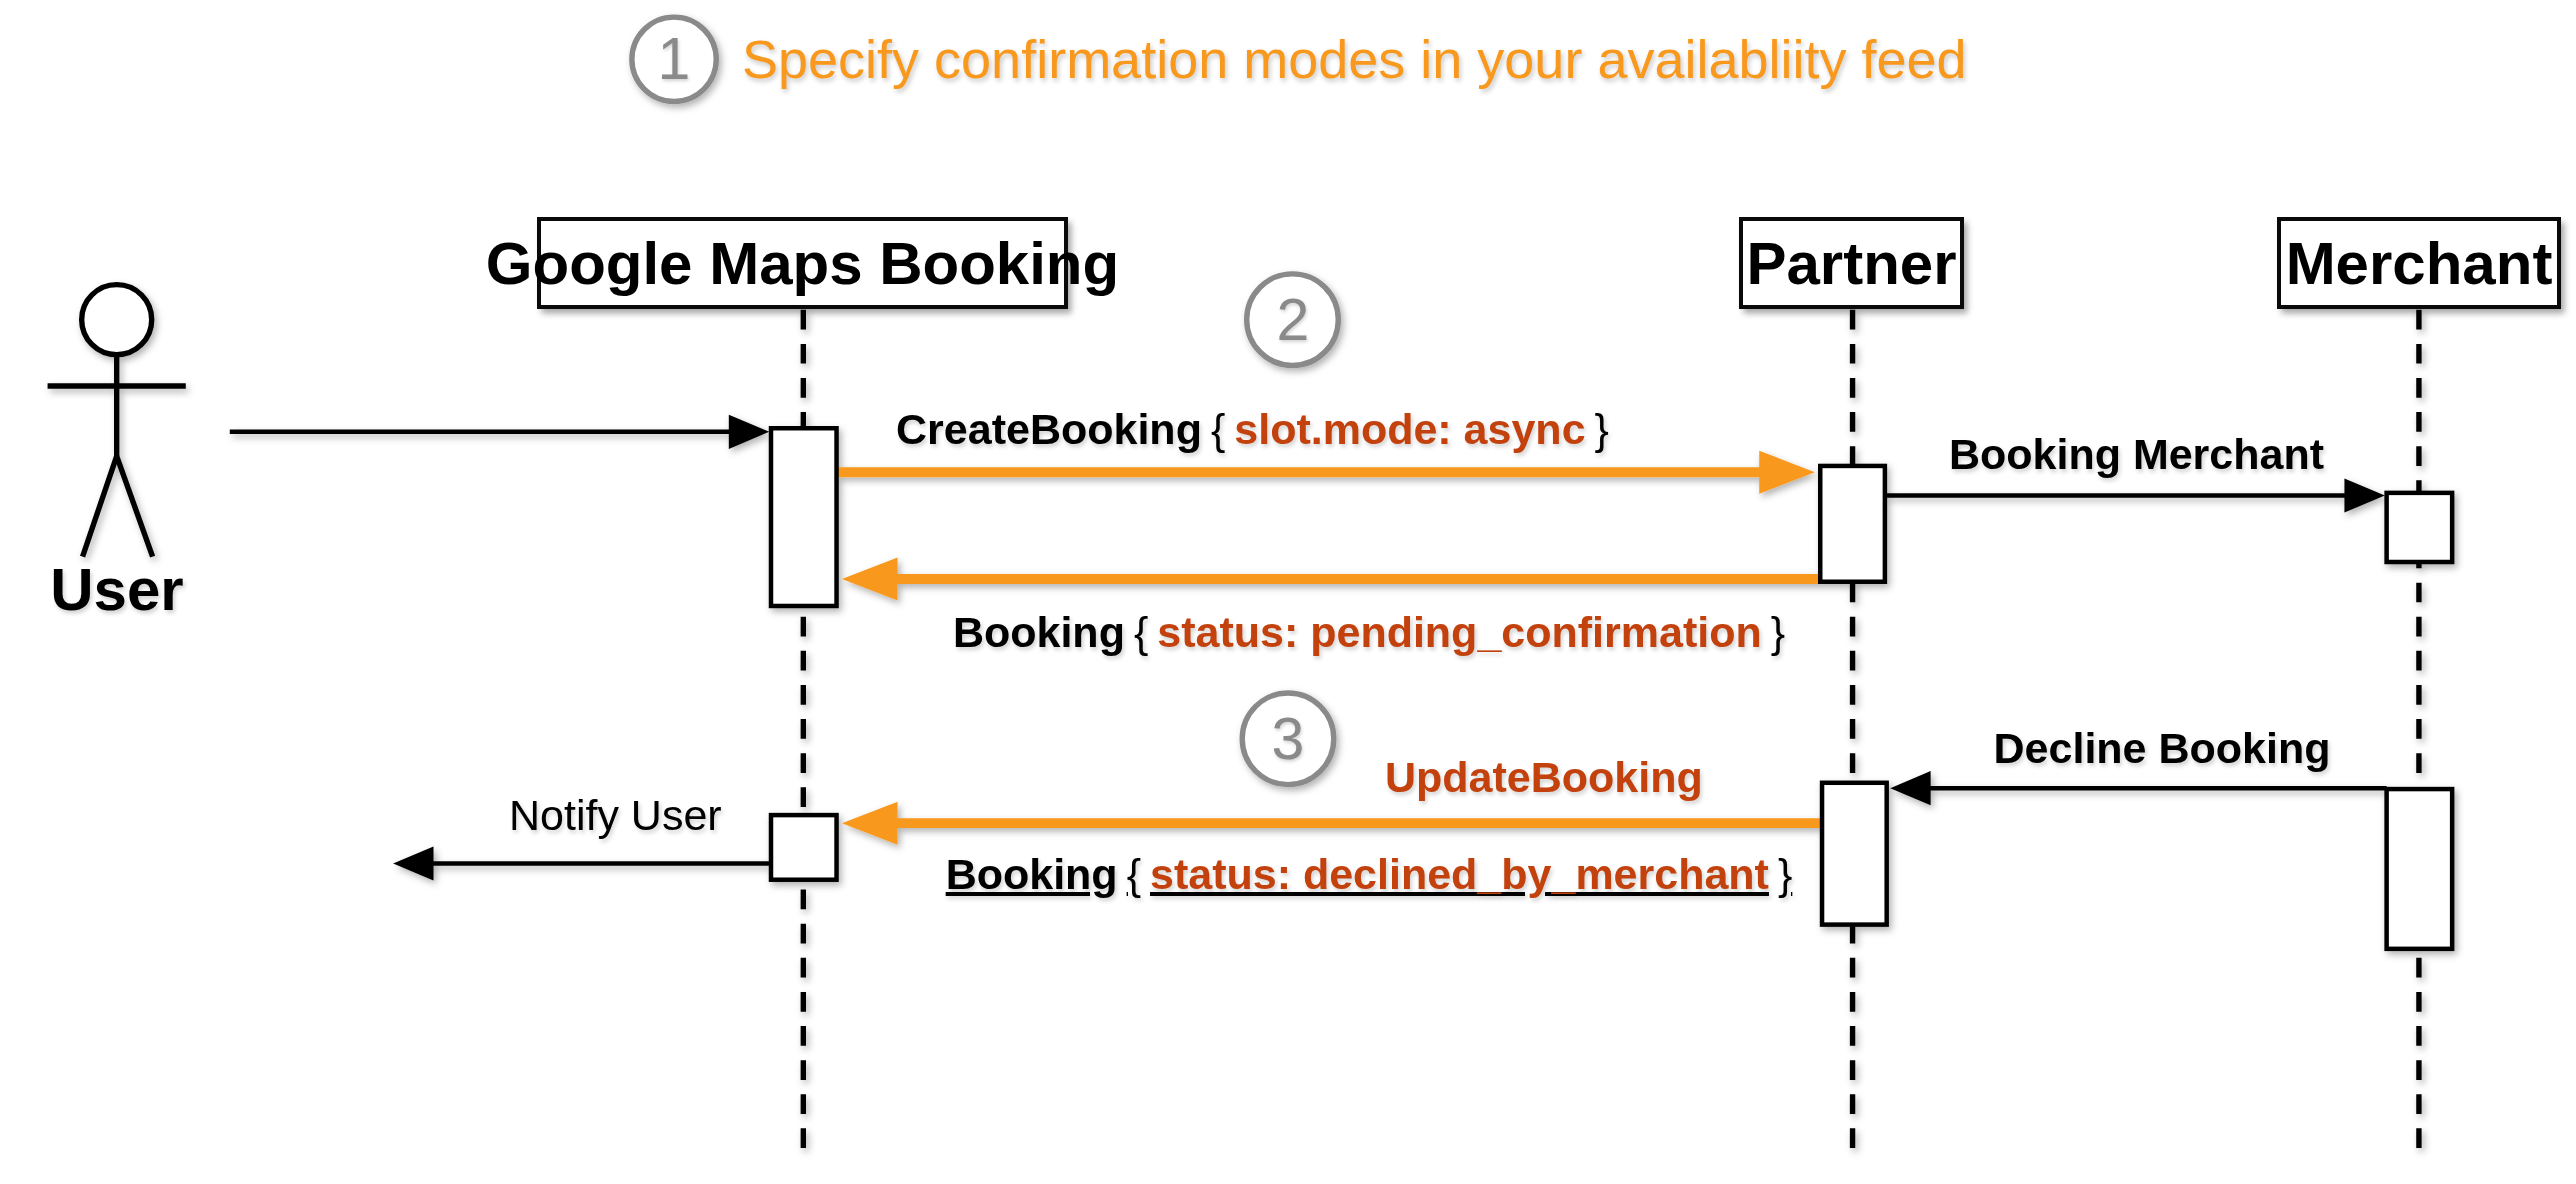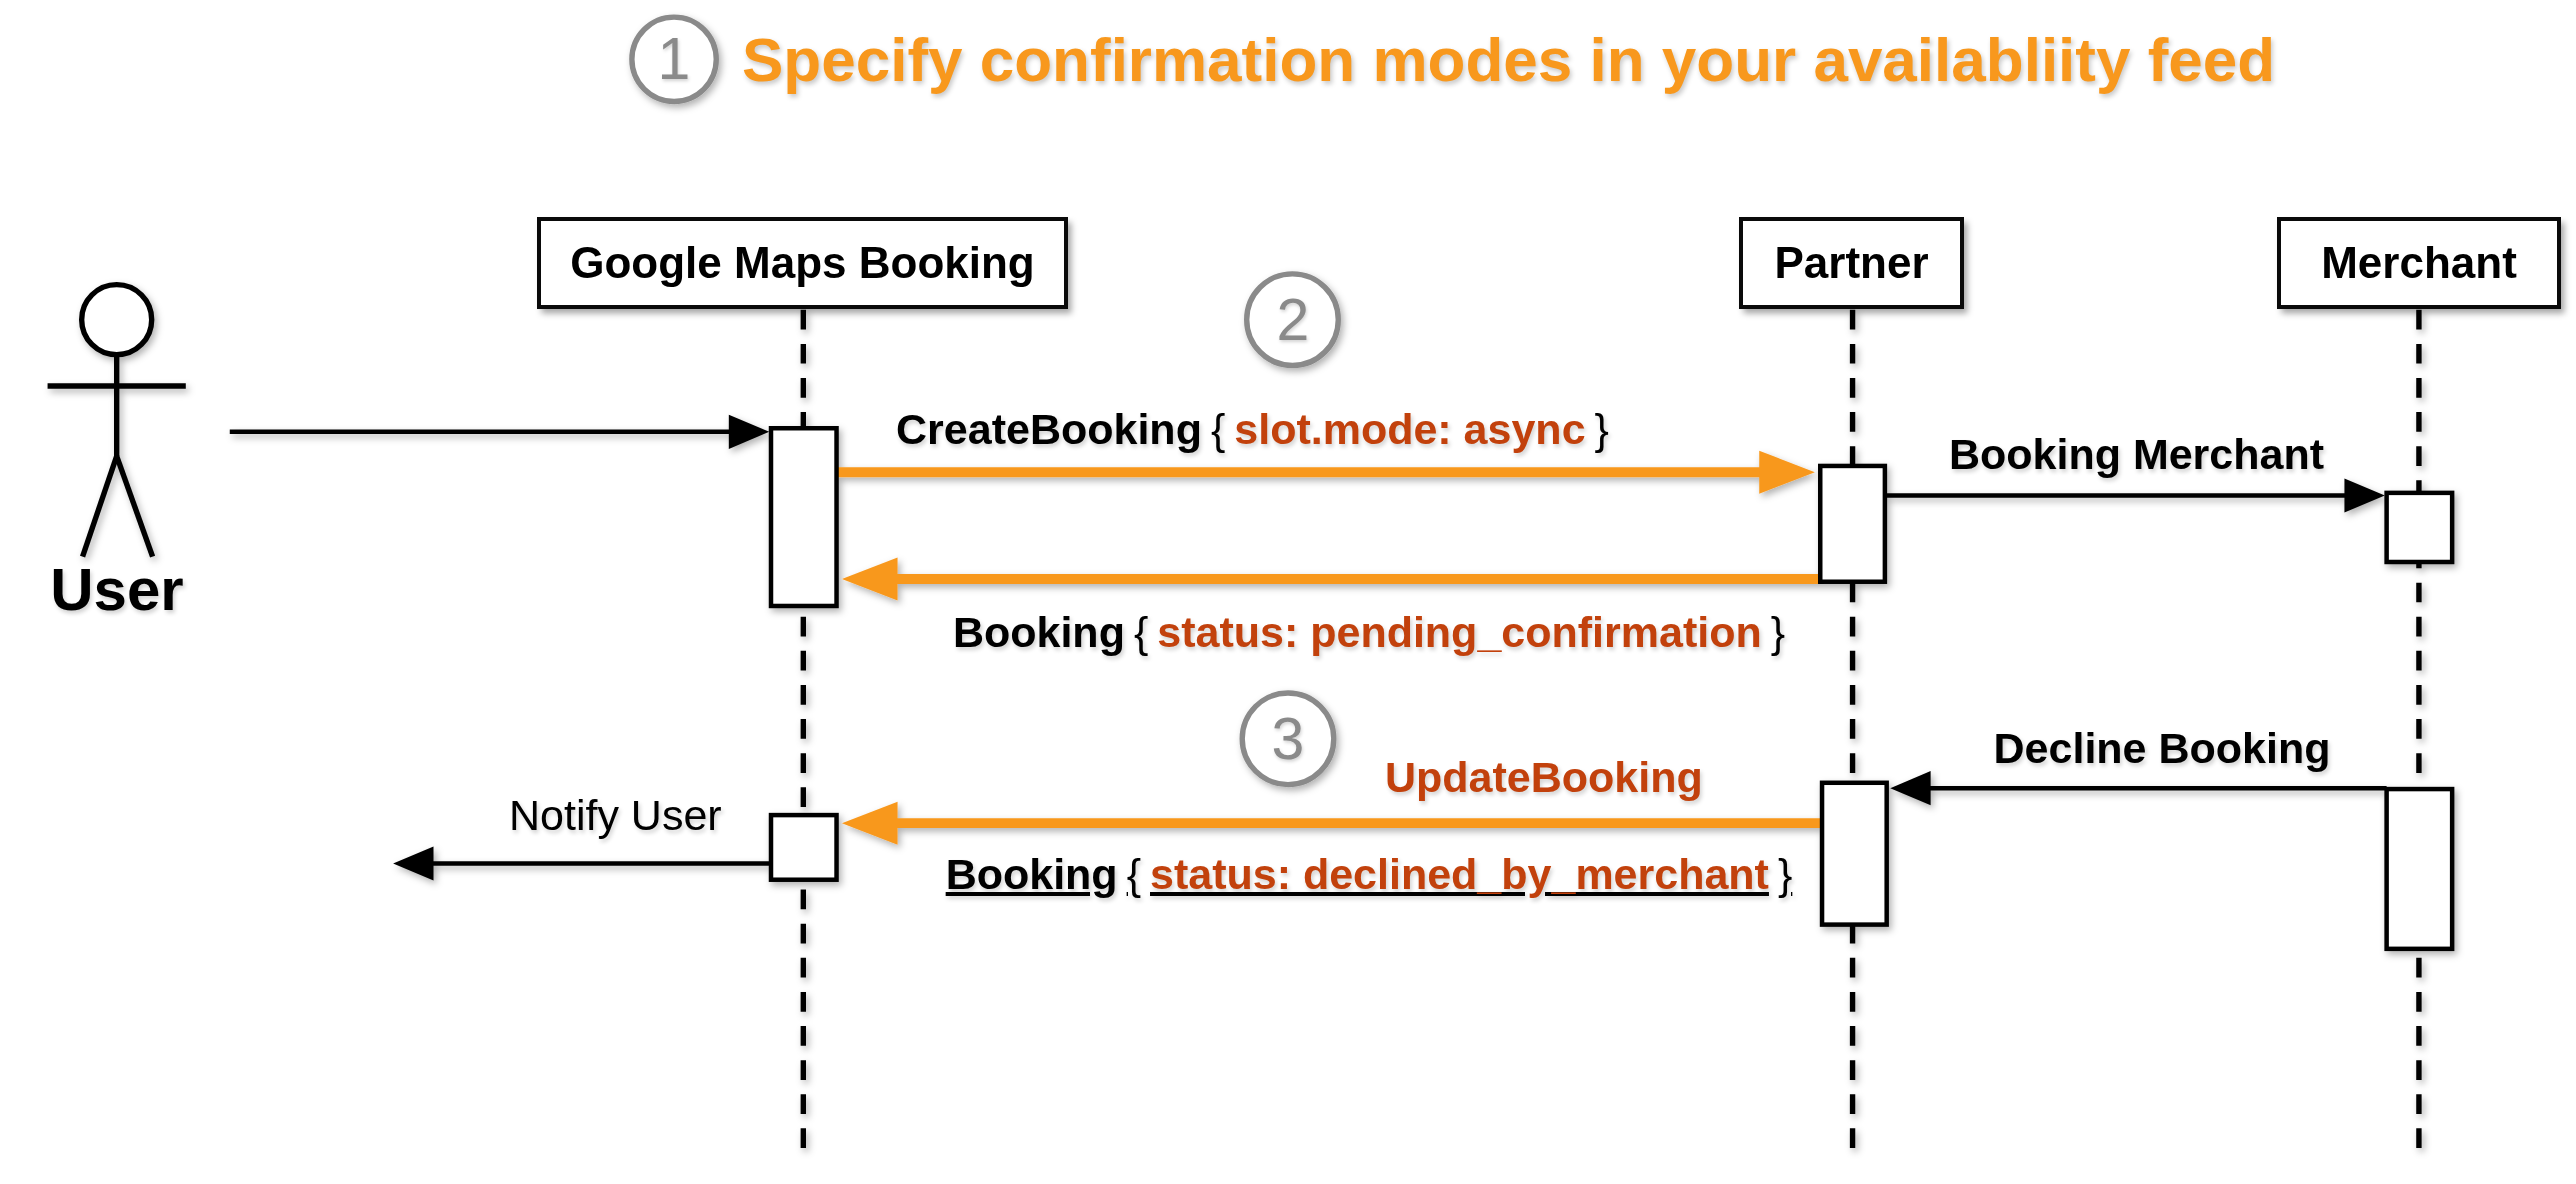--- a/index.html
+++ b/index.html
@@ -28,32 +28,32 @@
   .bold { font-weight: bold; }
   .orange { color: #c2410c; }
   .center { text-align: center; }
   .actor-box {
     position: absolute;
     background: #ffffff;
     border: 4.5px solid #0a0a0a;
     display: flex;
     align-items: center;
     justify-content: center;
-    font-size: 44px;
+    font-size: 60px;
     font-weight: bold;
     color: #000;
     box-shadow: 3.6px 4.5px 6.3px rgba(0,0,0,0.35);
     white-space: nowrap;
   }
   .title-text {
     position: absolute;
     left: 742px; top: 29px;
-    font-size: 62px;
+    font-size: 54px;
     line-height: 61px;
-    font-weight: bold;
+    font-weight: normal;
     color: #F8981D;
     white-space: nowrap;
     text-shadow: 1.8px 2.7px 5.4px rgba(0,0,0,0.22);
   }
   .step-digit {
     position: absolute;
     width: 126px;
     text-align: center;
     font-size: 59px;
     line-height: 72px;

